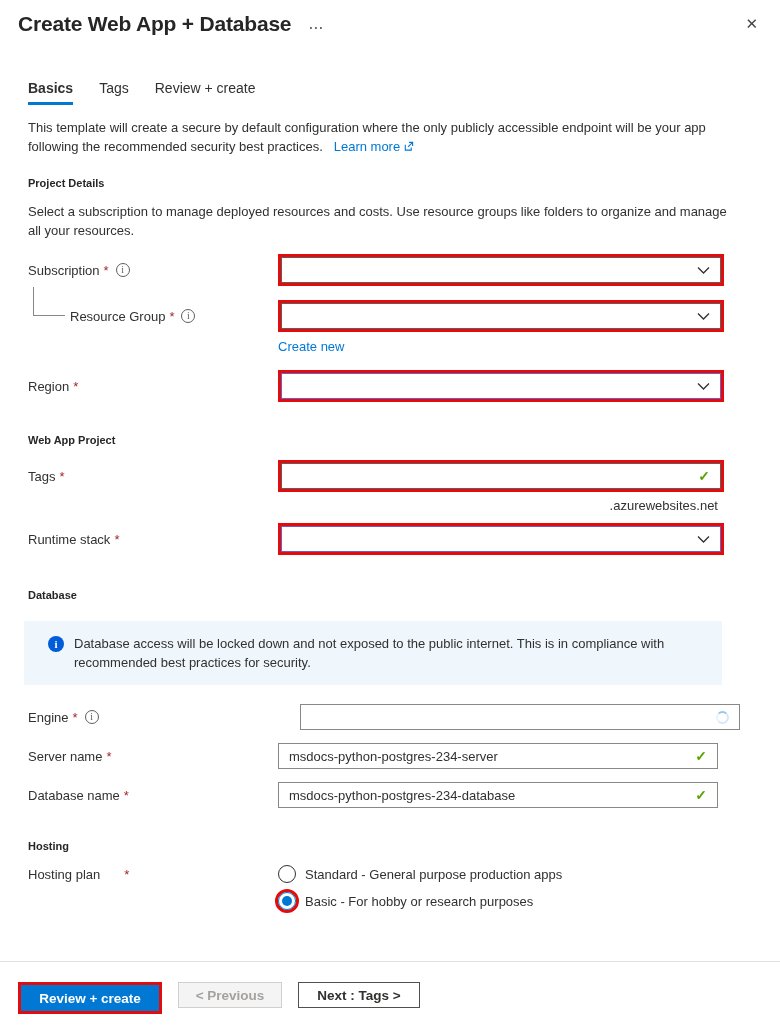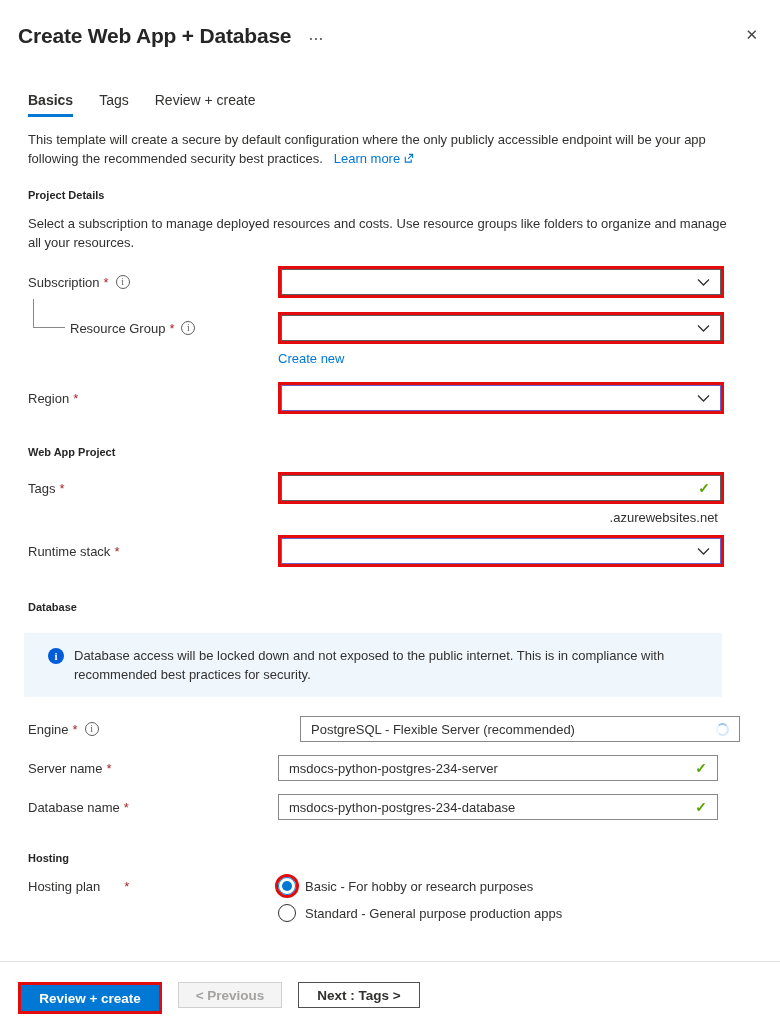--- a/index.html
+++ b/index.html
@@ -4,21 +4,21 @@
 <style>
   * { box-sizing: border-box; }
   html,body { margin:0; padding:0; }
   body {
     width:780px; height:1032px; position:relative; overflow:hidden;
     background:#ffffff; color:#323130;
     font-family:"Liberation Sans", sans-serif; font-size:13px;
   }
 
   
-  .header { display:flex; align-items:flex-start; padding:24px 18px 0 18px; }
+  .header { display:flex; align-items:center; padding:12px 18px 0 18px; }
   .title { font-size:21px; font-weight:700; color:#262626; letter-spacing:-0.2px; }
   .more-btn { margin:8px 0 0 18px; color:#605e5c; font-weight:700; letter-spacing:1px; font-size:12px; cursor:pointer; }
   .close-btn { margin-left:auto; color:#484644; font-size:15px; padding:2px 4px; cursor:pointer; }
 
   
   .tabs { display:flex; gap:26px; margin:44px 0 0 28px; }
   .tab { font-size:14px; color:#323130; padding-bottom:6px; cursor:pointer; }
   .tab.active { font-weight:700; border-bottom:3px solid #0078d4; }
 
   
@@ -222,21 +222,20 @@
   <span>Database access will be locked down and not exposed to the public internet. This is in compliance with recommended best practices for security.</span>
 </div>
 
 <div class="form-row" style="margin-top:19px;gap:22px;">
   <div class="label-col">
     <span>Engine</span>
     <span class="req">*</span>
     <span class="info-icon">i</span>
   </div>
   <div class="field" style="border-color:#8a8886;">
-    <span class="value">PostgreSQL - Flexible Server (recommended)</span>
     <span class="spinner"></span>
   </div>
 </div>
 
 <div class="form-row" style="margin-top:13px;">
   <div class="label-col">
     <span>Server name</span>
     <span class="req">*</span>
   </div>
   <div class="field" style="border-color:#8a8886;">
@@ -259,32 +258,32 @@
 <div class="ph" style="margin-top:32px;">
     <h2 class="section-heading">Hosting</h2>
   </div>
 
 <div class="form-row" style="margin-top:13px; align-items:flex-start;">
   <div class="label-col" style="margin-top:2px;gap:20px;">
     <span>Hosting plan</span>
     <span class="req">*</span>
   </div>
   <div class="radio-col">
+    <div class="radio-row">
+      <span class="radio-outer"></span>
+      <span class="radio-label">Standard - General purpose production apps</span>
+    </div>
     <div class="radio-row">
       <span class="radio-ring">
           <span class="radio-outer selected">
             <span class="radio-dot"></span>
           </span>
         </span>
       <span class="radio-label">Basic - For hobby or research purposes</span>
     </div>
-    <div class="radio-row">
-      <span class="radio-outer"></span>
-      <span class="radio-label">Standard - General purpose production apps</span>
-    </div>
   </div>
 </div>
 
 <div class="footer">
   <span class="red-box">
     <button class="btn btn-primary">Review + create</button>
   </span>
   <button class="btn btn-disabled">&lt; Previous</button>
   <button class="btn btn-secondary">Next : Tags &gt;</button>
 </div>

